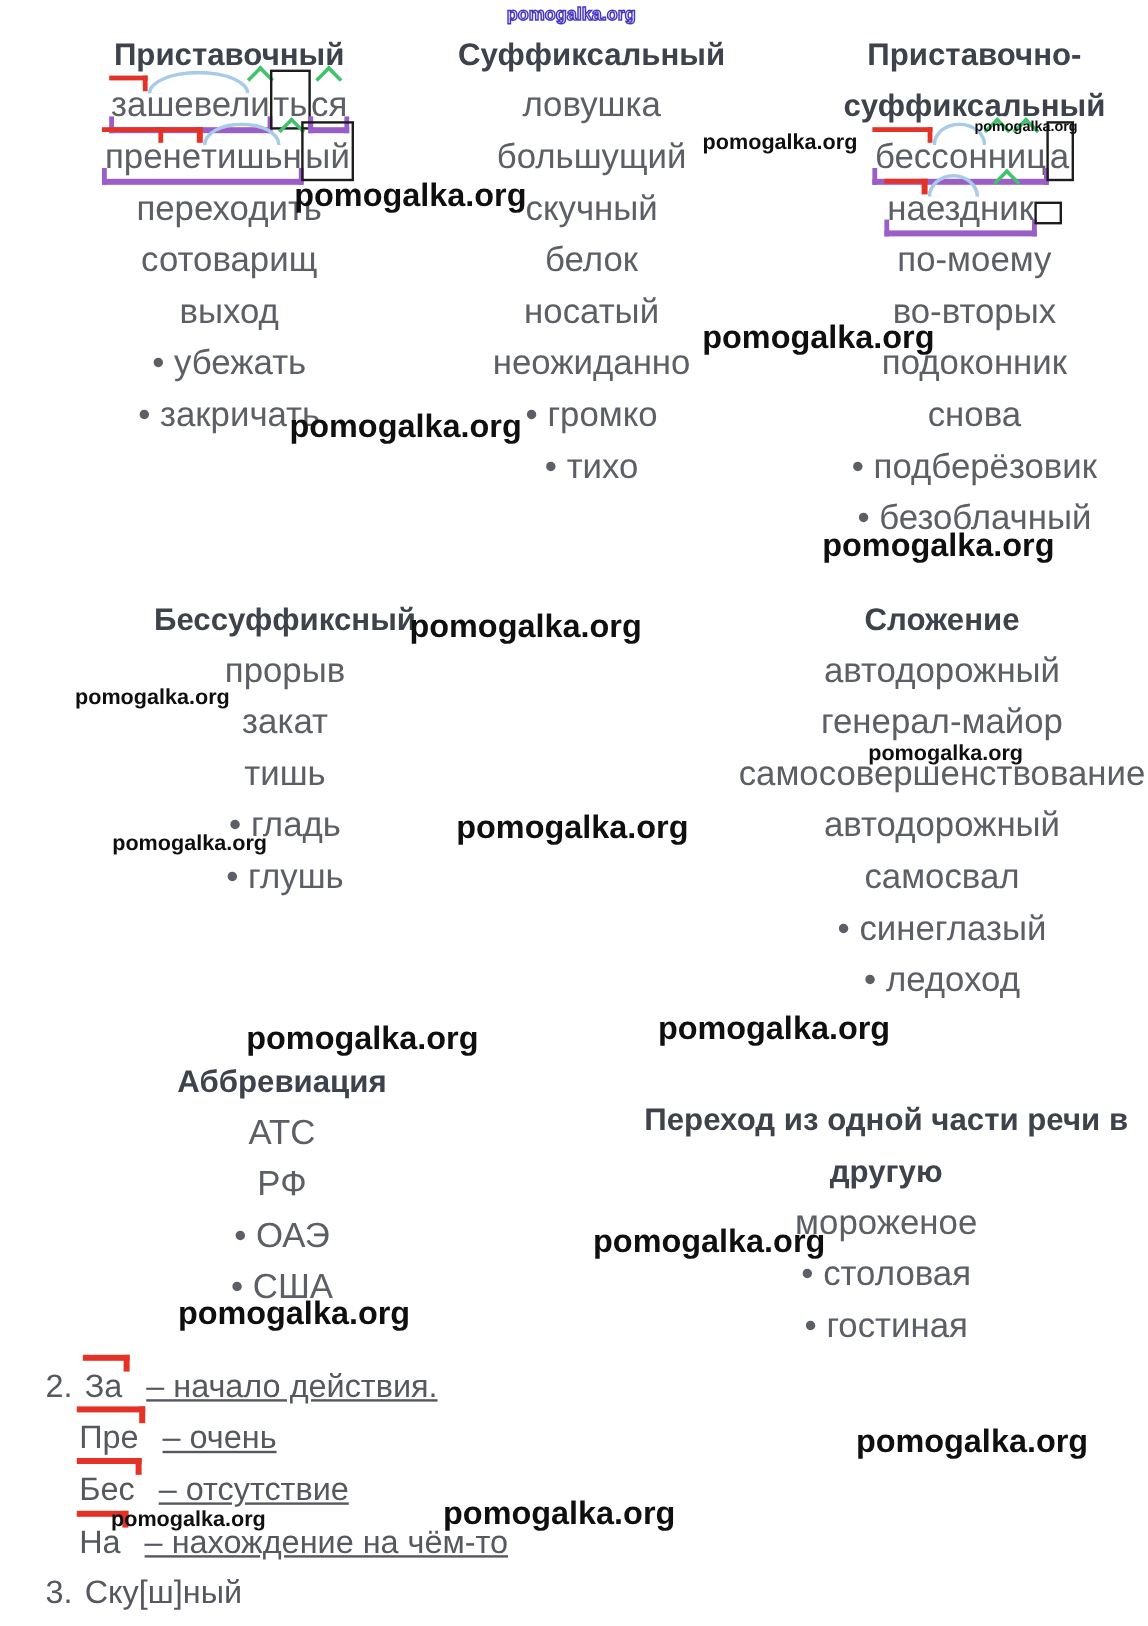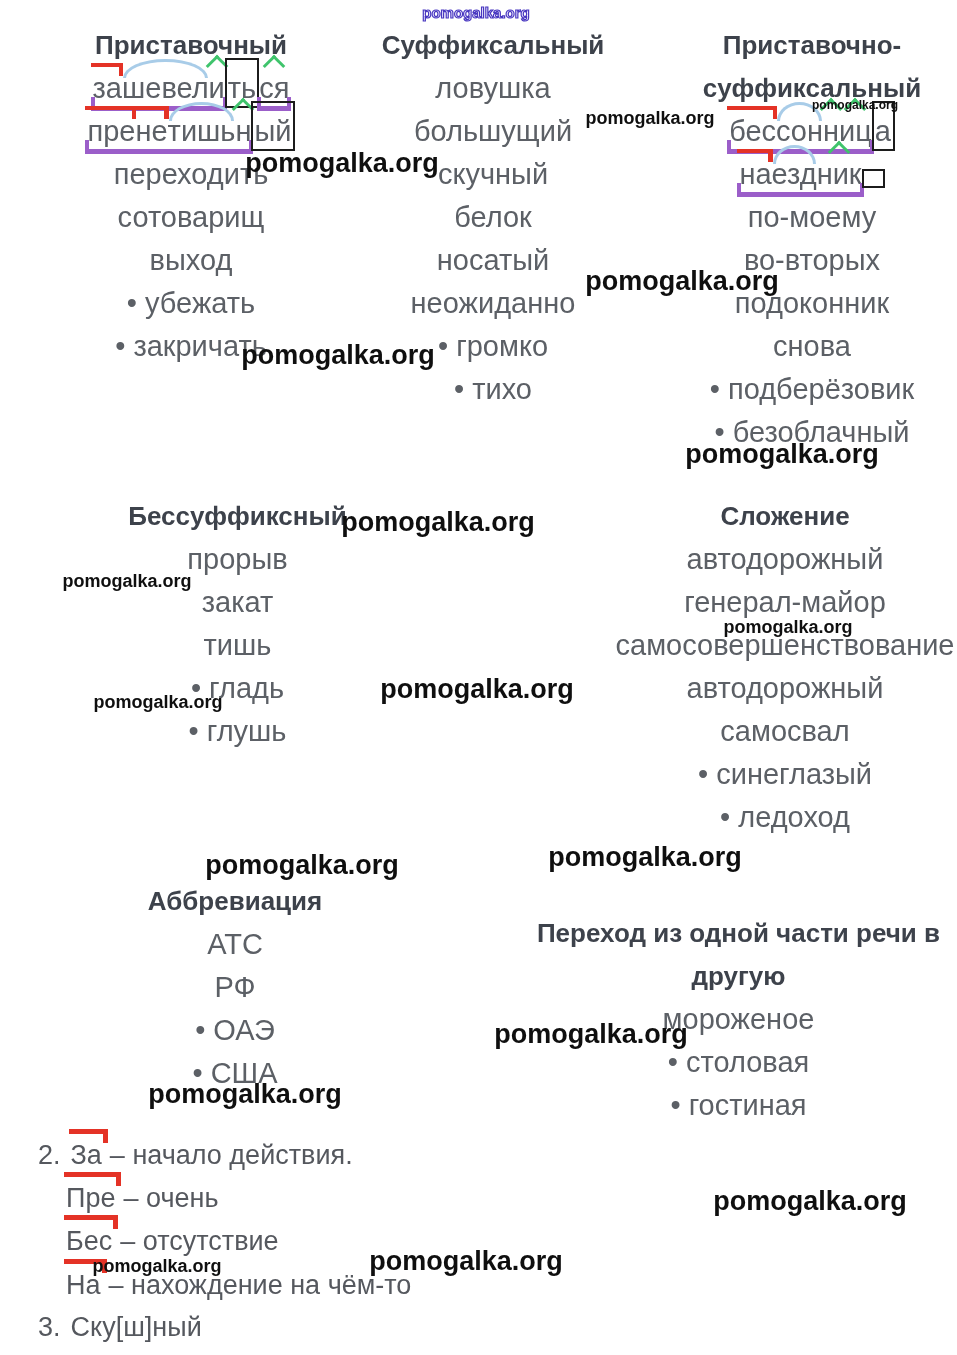--- a/index.html
+++ b/index.html
@@ -30,21 +30,21 @@
   .end::before{content:"";position:absolute;left:-3px;right:-3px;top:-15px;bottom:-4px;
       border:2.5px solid #1c1c1c;}
 
   
   .bline{position:absolute;height:43px;display:flex;align-items:center;
          font-size:27px;color:#55585e;white-space:nowrap;}
   .bnum{margin-right:10px;}
   .bpre{position:relative;display:inline-block;}
   .bpre::before{content:"";position:absolute;left:-2px;right:-6px;top:-11px;height:5px;background:#e43226;}
   .bpre::after{content:"";position:absolute;right:-6px;top:-11px;width:5px;height:14px;background:#e43226;}
-  .brest{margin-left:8px;}
+  .brest{margin-left:20px;text-decoration:underline;}
 
   
   .wm{position:absolute;transform:translateX(-50%);font-weight:bold;color:#0f0f0f;
       white-space:nowrap;line-height:1.15;}
   .wm-lg{font-size:27px;}
   .wm-md{font-size:18px;}
   .wm-xs{font-size:12px;}
   .wm-outline{font-size:15px;color:#f2eeff;-webkit-text-stroke:1.2px #4837c0;}
 </style>
 </head>

